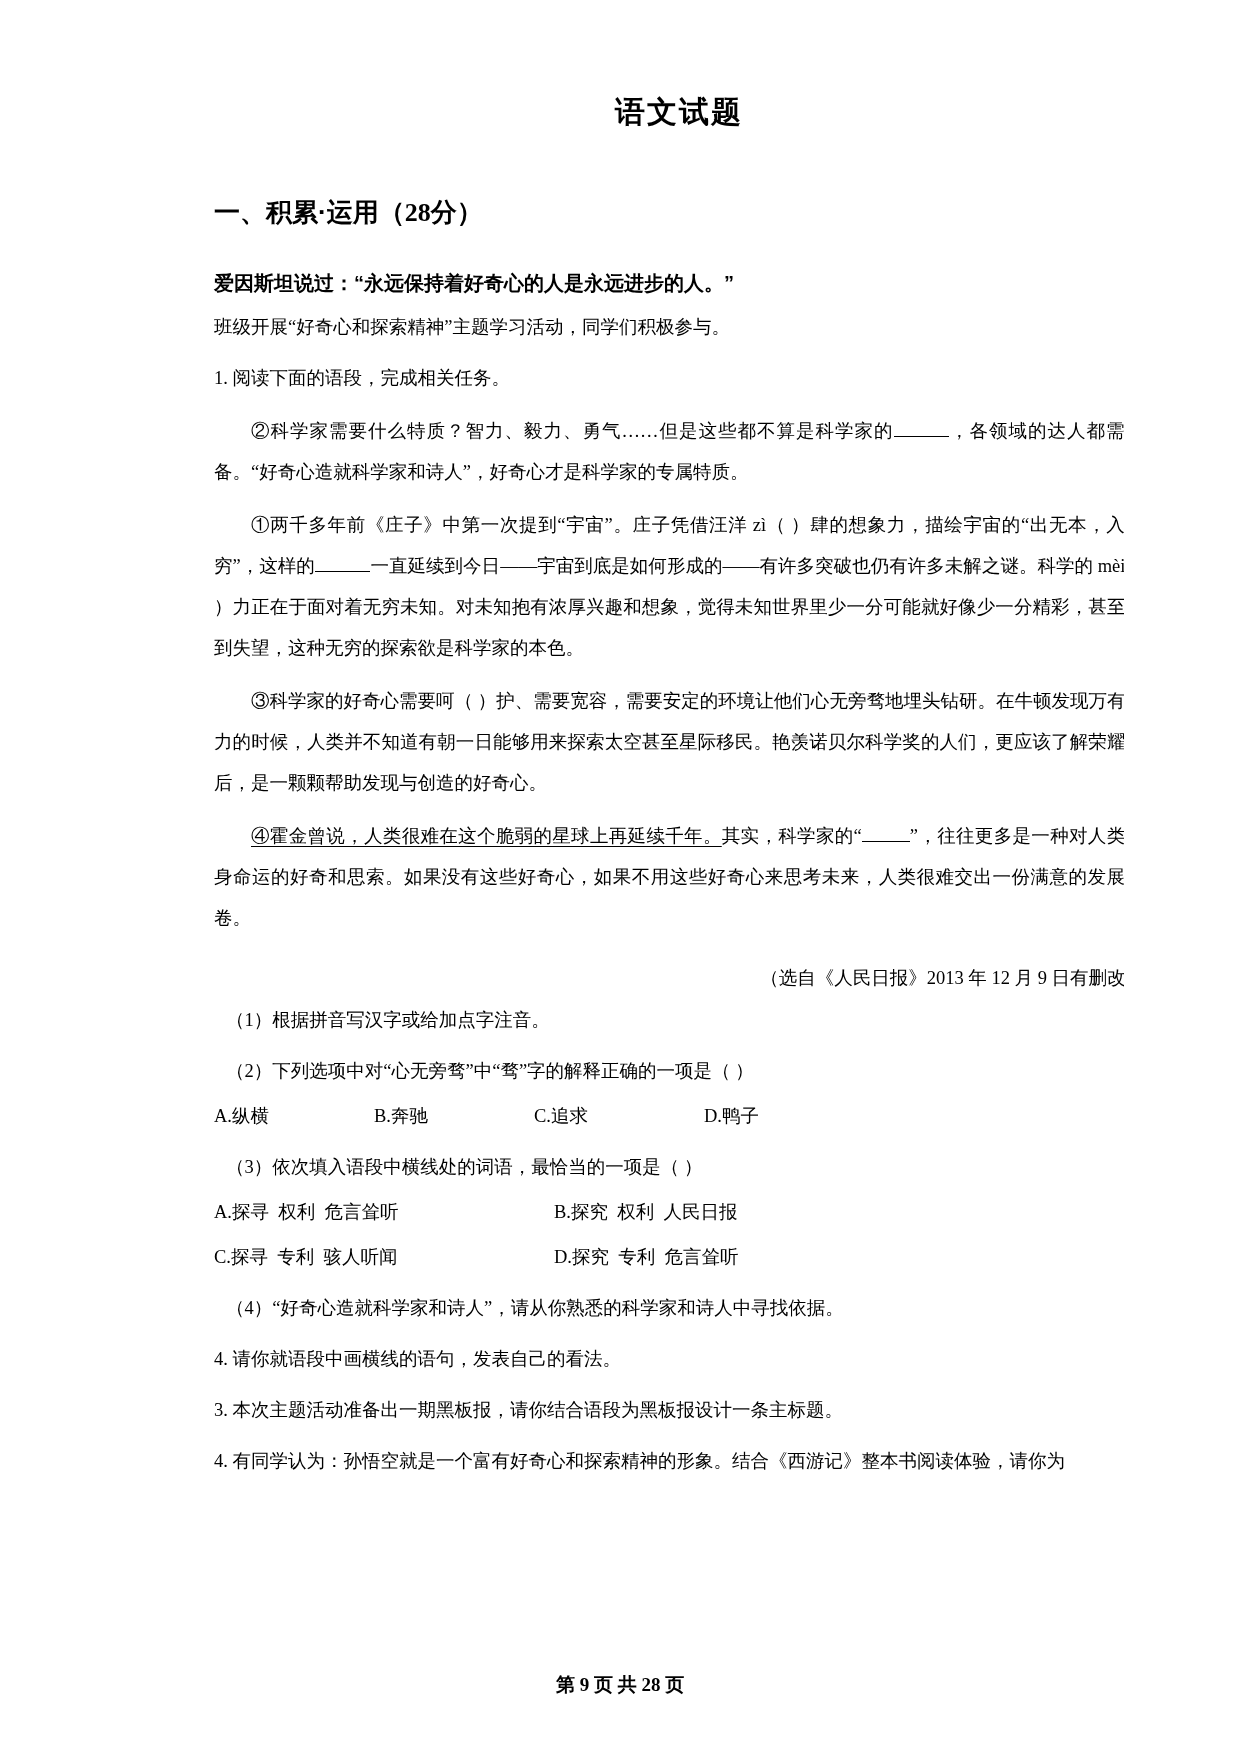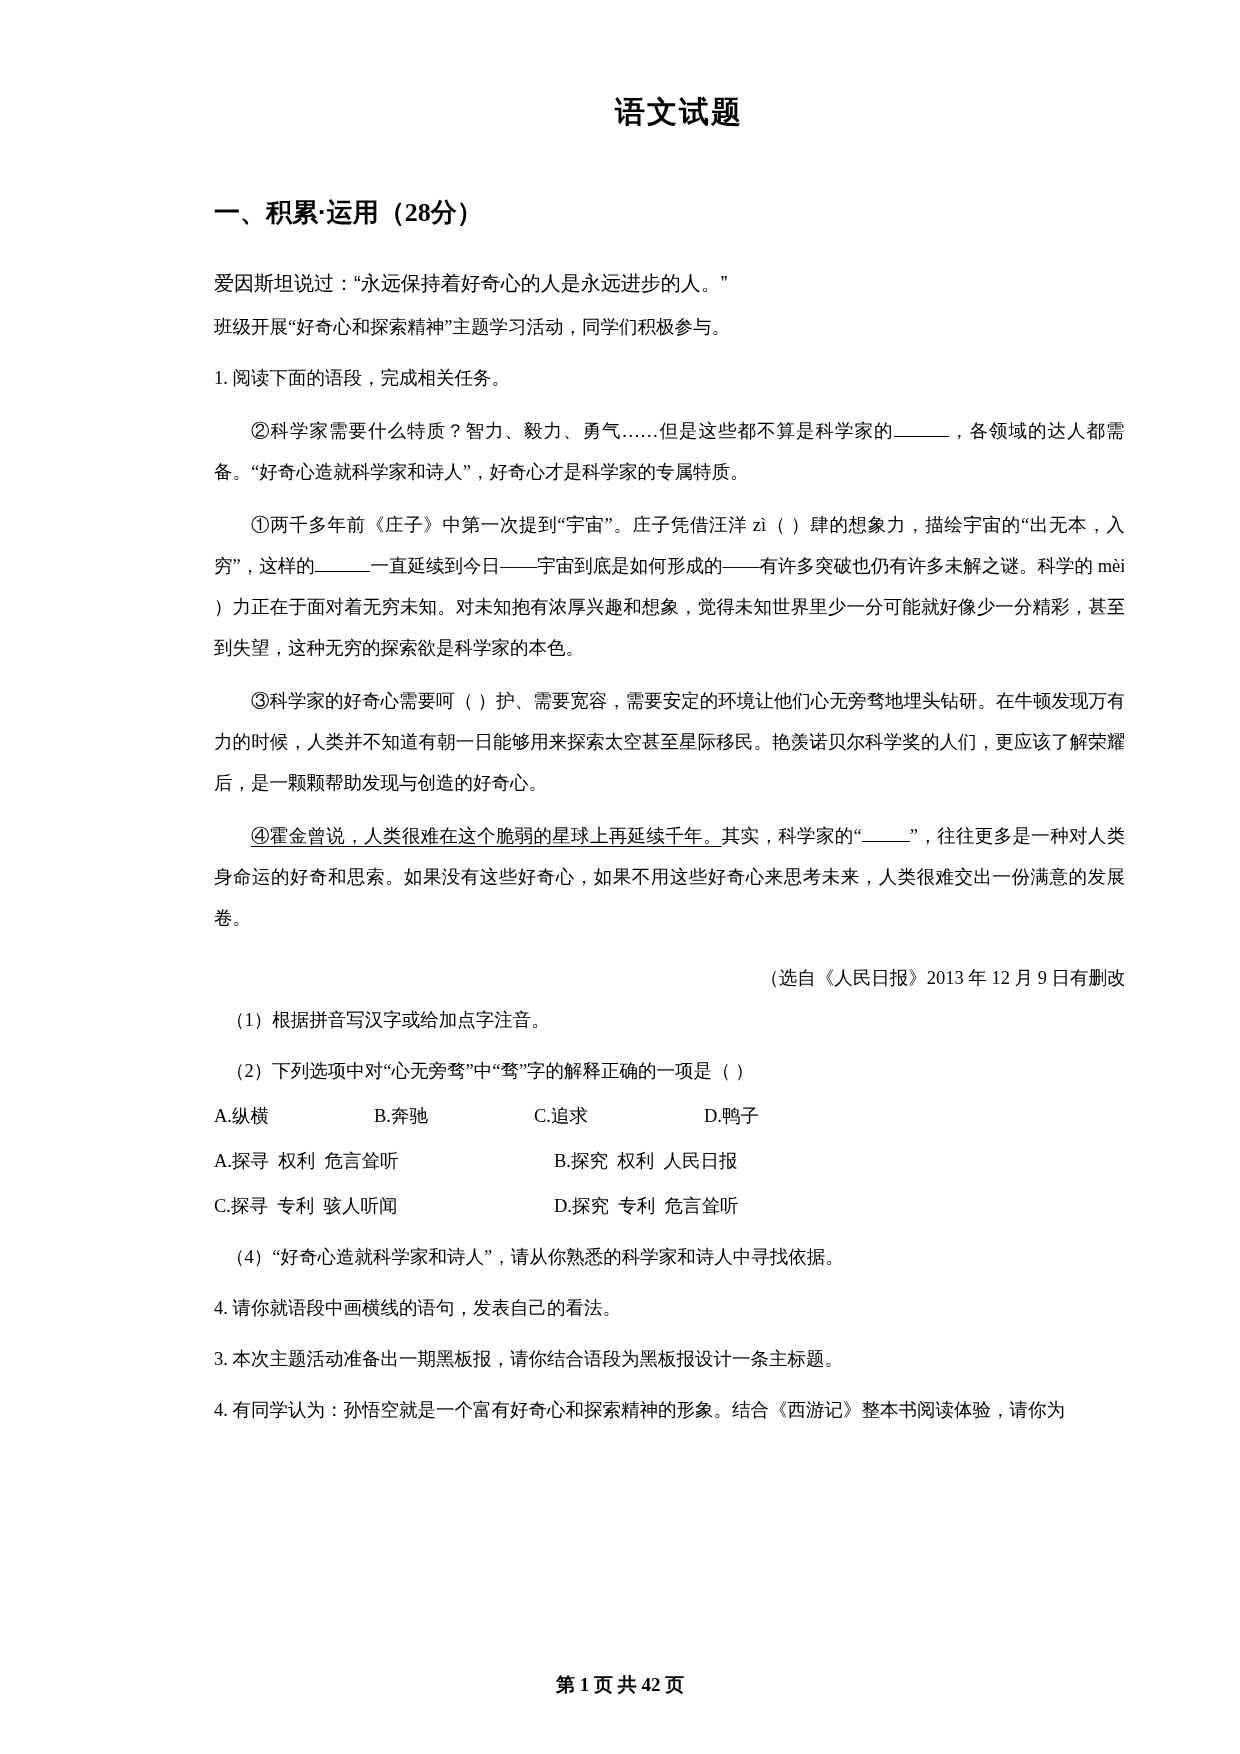--- a/index.html
+++ b/index.html
@@ -43,21 +43,21 @@
     font-weight: bold;
     margin-top: 62px;
     font-family: "Liberation Sans", "DejaVu Sans", sans-serif;
   }
   .section-heading .pts {
     font-family: "Liberation Serif", "DejaVu Serif", serif;
   }
 
   .quote-line {
     font-size: 20px;
-    font-weight: normal;
+    font-weight: bold;
     margin-top: 40px;
     font-family: "Liberation Sans", "DejaVu Sans", sans-serif;
   }
 
   .para {
     font-size: 18.5px;
     line-height: 41px;
     margin-top: 18px;
     text-align: justify;
   }
@@ -149,29 +149,30 @@
     <div class="para indent2"><span class="uline">④霍金曾说，人类很难在这个脆弱的星球上再延续千年。</span><span>其实，科学家的“</span><span class="blank-sm"></span><span>”，往往更多是一种对人类自身命运的好奇和思索。如果没有这些好奇心，如果不用这些好奇心来思考未来，人类很难交出一份满意的发展答卷。</span></div>
 
     <div class="source-line">（选自《人民日报》2013 年 12 月 9 日有删改）</div>
 
     <div class="q-line"><span>（1）</span><span>根据拼音写汉字或给加点字注音。</span></div>
 
     <div class="q-line"><span>（2）</span><span>下列选项中对“心无旁骛”中“骛”字的解释正确的一项是（  ）</span></div>
 
     <div class="opt-row"><span class="opt" style="width:160px">A.纵横</span><span class="opt" style="width:160px">B.奔驰</span><span class="opt" style="width:170px">C.追求</span><span class="opt">D.鸭子</span></div>
 
+    <div class="q-line"><span>（3）</span><span>依次填入语段中横线处的词语，最恰当的一项是（  ）</span></div>
 
     <div class="opt-row"><span class="opt" style="width:340px">A.探寻  权利  危言耸听</span><span class="opt">B.探究  权利  人民日报</span></div>
 
     <div class="opt-row"><span class="opt" style="width:340px">C.探寻  专利  骇人听闻</span><span class="opt">D.探究  专利  危言耸听</span></div>
 
     <div class="q-line"><span>（4）</span><span>“好奇心造就科学家和诗人”，请从你熟悉的科学家和诗人中寻找依据。</span></div>
 
     <div class="q-line nopad">4. 请你就语段中画横线的语句，发表自己的看法。</div>
 
     <div class="q-line nopad">3. 本次主题活动准备出一期黑板报，请你结合语段为黑板报设计一条主标题。</div>
 
     <div class="q-line nopad">4. 有同学认为：孙悟空就是一个富有好奇心和探索精神的形象。结合《西游记》整本书阅读体验，请你为</div>
 
   </div>
 
-  <div class="footer">第 1 页 共 42 页</div>
+  <div class="footer">第 9 页 共 28 页</div>
 </div>
 
 </body></html>

